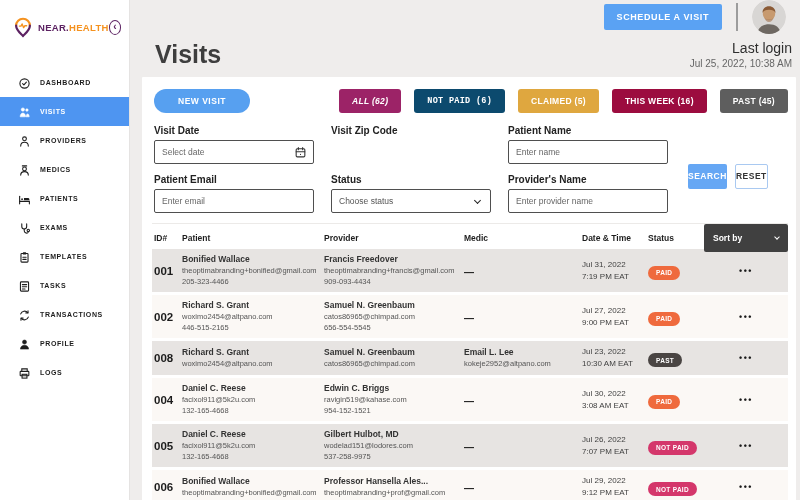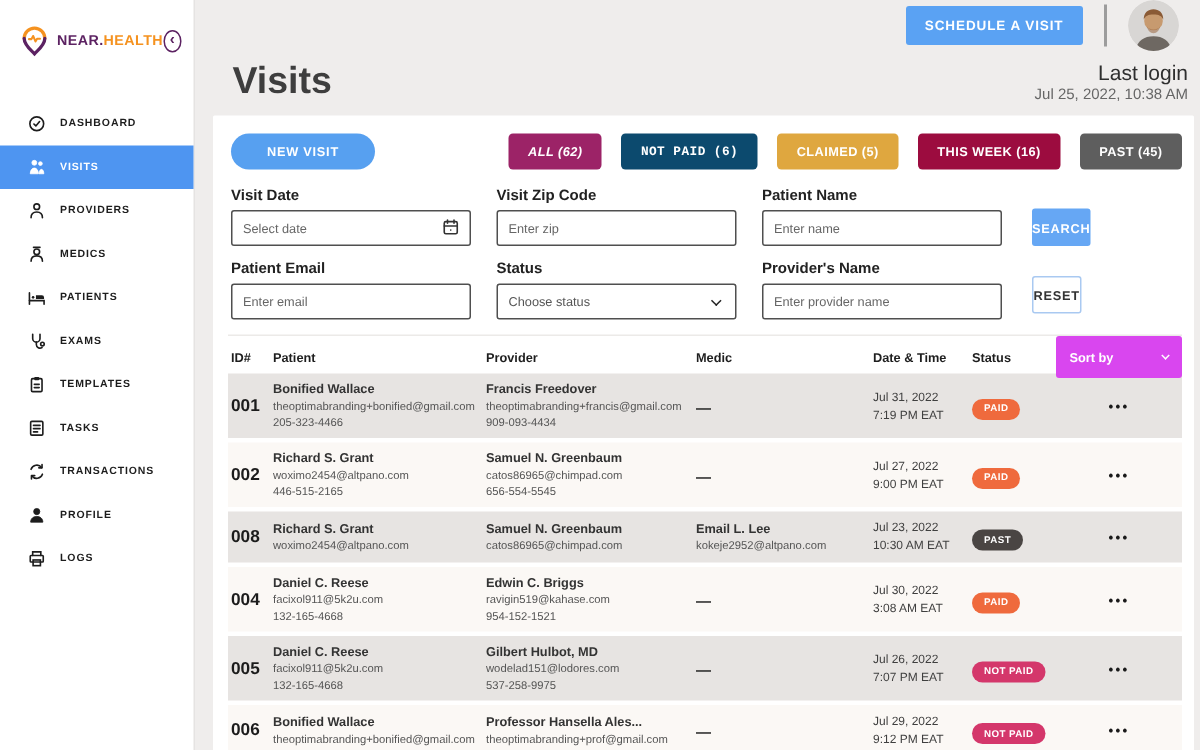--- a/index.html
+++ b/index.html
@@ -58,39 +58,39 @@
   .field-box { position:relative; height:24px; border:1px solid #4f4f4f; border-radius:2px; background:#fff;
     display:flex; align-items:center; }
   .field-box input { border:none; outline:none; width:100%; height:100%; padding:0 7px; font-family:inherit;
     font-size:8.5px; color:#333; background:transparent; }
   .field-box input::placeholder { color:#666; }
   .select-placeholder { font-size:8.5px; color:#555; padding-left:7px; }
   .field-icon { position:absolute; right:6px; top:4px; width:13px; height:13px; }
   .field-icon svg { width:100%; height:100%; stroke:#333; fill:none; }
   .chev { position:absolute; right:10px; top:8px; width:5px; height:5px; border:solid #222;
     border-width:0 1.6px 1.6px 0; transform:rotate(45deg); }
-  .filter-buttons { width:114px; flex-shrink:0; display:flex; flex-direction:column; align-items:flex-start;
-    padding:14px 2px 0 14px; gap:20px; }
+  .filter-buttons { width:114px; flex-shrink:0; display:flex; align-items:center;
+    padding:14px 2px 0 14px; gap:8px; }
   .search-btn { background:#66a7f4; color:#fff; border:none; font-family:inherit; font-size:8.5px; font-weight:700;
     letter-spacing:.5px; height:25px; border-radius:2px; cursor:pointer; }
   .reset-btn { background:#fff; color:#333; border:1px solid #a9c9f1; font-family:inherit; font-size:8.5px;
     font-weight:700; letter-spacing:.5px; height:25px; border-radius:2px; cursor:pointer; }
 
   
   .t-head { display:flex; align-items:center; height:26px; margin-top:10px; border-top:1px solid #eceae8;
     padding:2px 0 0 2px; }
   .t-head .hcell { font-size:8.5px; font-weight:700; color:#1e1e1e; }
   .c-id { width:28px; flex-shrink:0; }
   .c-patient { width:142px; flex-shrink:0; padding-right:4px; }
   .c-provider { width:140px; flex-shrink:0; padding-right:4px; }
   .c-medic { width:118px; flex-shrink:0; }
   .c-date { width:66px; flex-shrink:0; }
   .c-status { width:56px; flex-shrink:0; }
   .c-actions { flex:1; display:flex; justify-content:center; align-items:center; }
-  .sort-box { background:#d946ef; color:#fff; width:84px; height:15px; border-radius:2px; display:flex;
+  .sort-box { background:#404040; color:#fff; width:84px; height:15px; border-radius:2px; display:flex;
     align-items:center; justify-content:space-between; padding:14px 9px; cursor:pointer; }
   .sort-label { font-size:8.5px; font-weight:600; }
   .sort-chev { width:4px; height:4px; border:solid #fff; border-width:0 1.4px 1.4px 0; transform:rotate(45deg);
     margin-top:-2px; }
 
   .t-body .t-row { display:flex; align-items:center; padding:5px 0 5px 2px; margin-bottom:3px; }
   .t-body .t-row:nth-child(odd) { background:#e7e4e2; }
   .t-body .t-row:nth-child(even) { background:#fbf8f5; }
   .row-id { font-size:11.5px; font-weight:800; color:#1c1c1c; }
   .person-name { font-size:8.5px; font-weight:700; color:#333; line-height:11px; }
@@ -253,23 +253,20 @@
               <div class="field-box">
                 <input type="text" placeholder="Select date" style="">
                 <span class="field-icon"><svg viewBox="0 0 24 24" stroke-width="2" stroke-linecap="round">
                     <rect x="4" y="5" width="16" height="15" rx="2"></rect>
                     <path d="M8 3v4M16 3v4M4 10.5h16M12 15.5h.01"></path>
                   </svg></span>
               </div>
             </div>
             <div>
               <div class="field-label">Visit Zip Code</div>
-              <div class="field-box">
-                <input type="text" placeholder="Enter zip" style="">
-              </div>
             </div>
             <div>
               <div class="field-label">Patient Name</div>
               <div class="field-box">
                 <input type="text" placeholder="Enter name" style="">
               </div>
             </div>
             <div>
               <div class="field-label">Patient Email</div>
               <div class="field-box">

